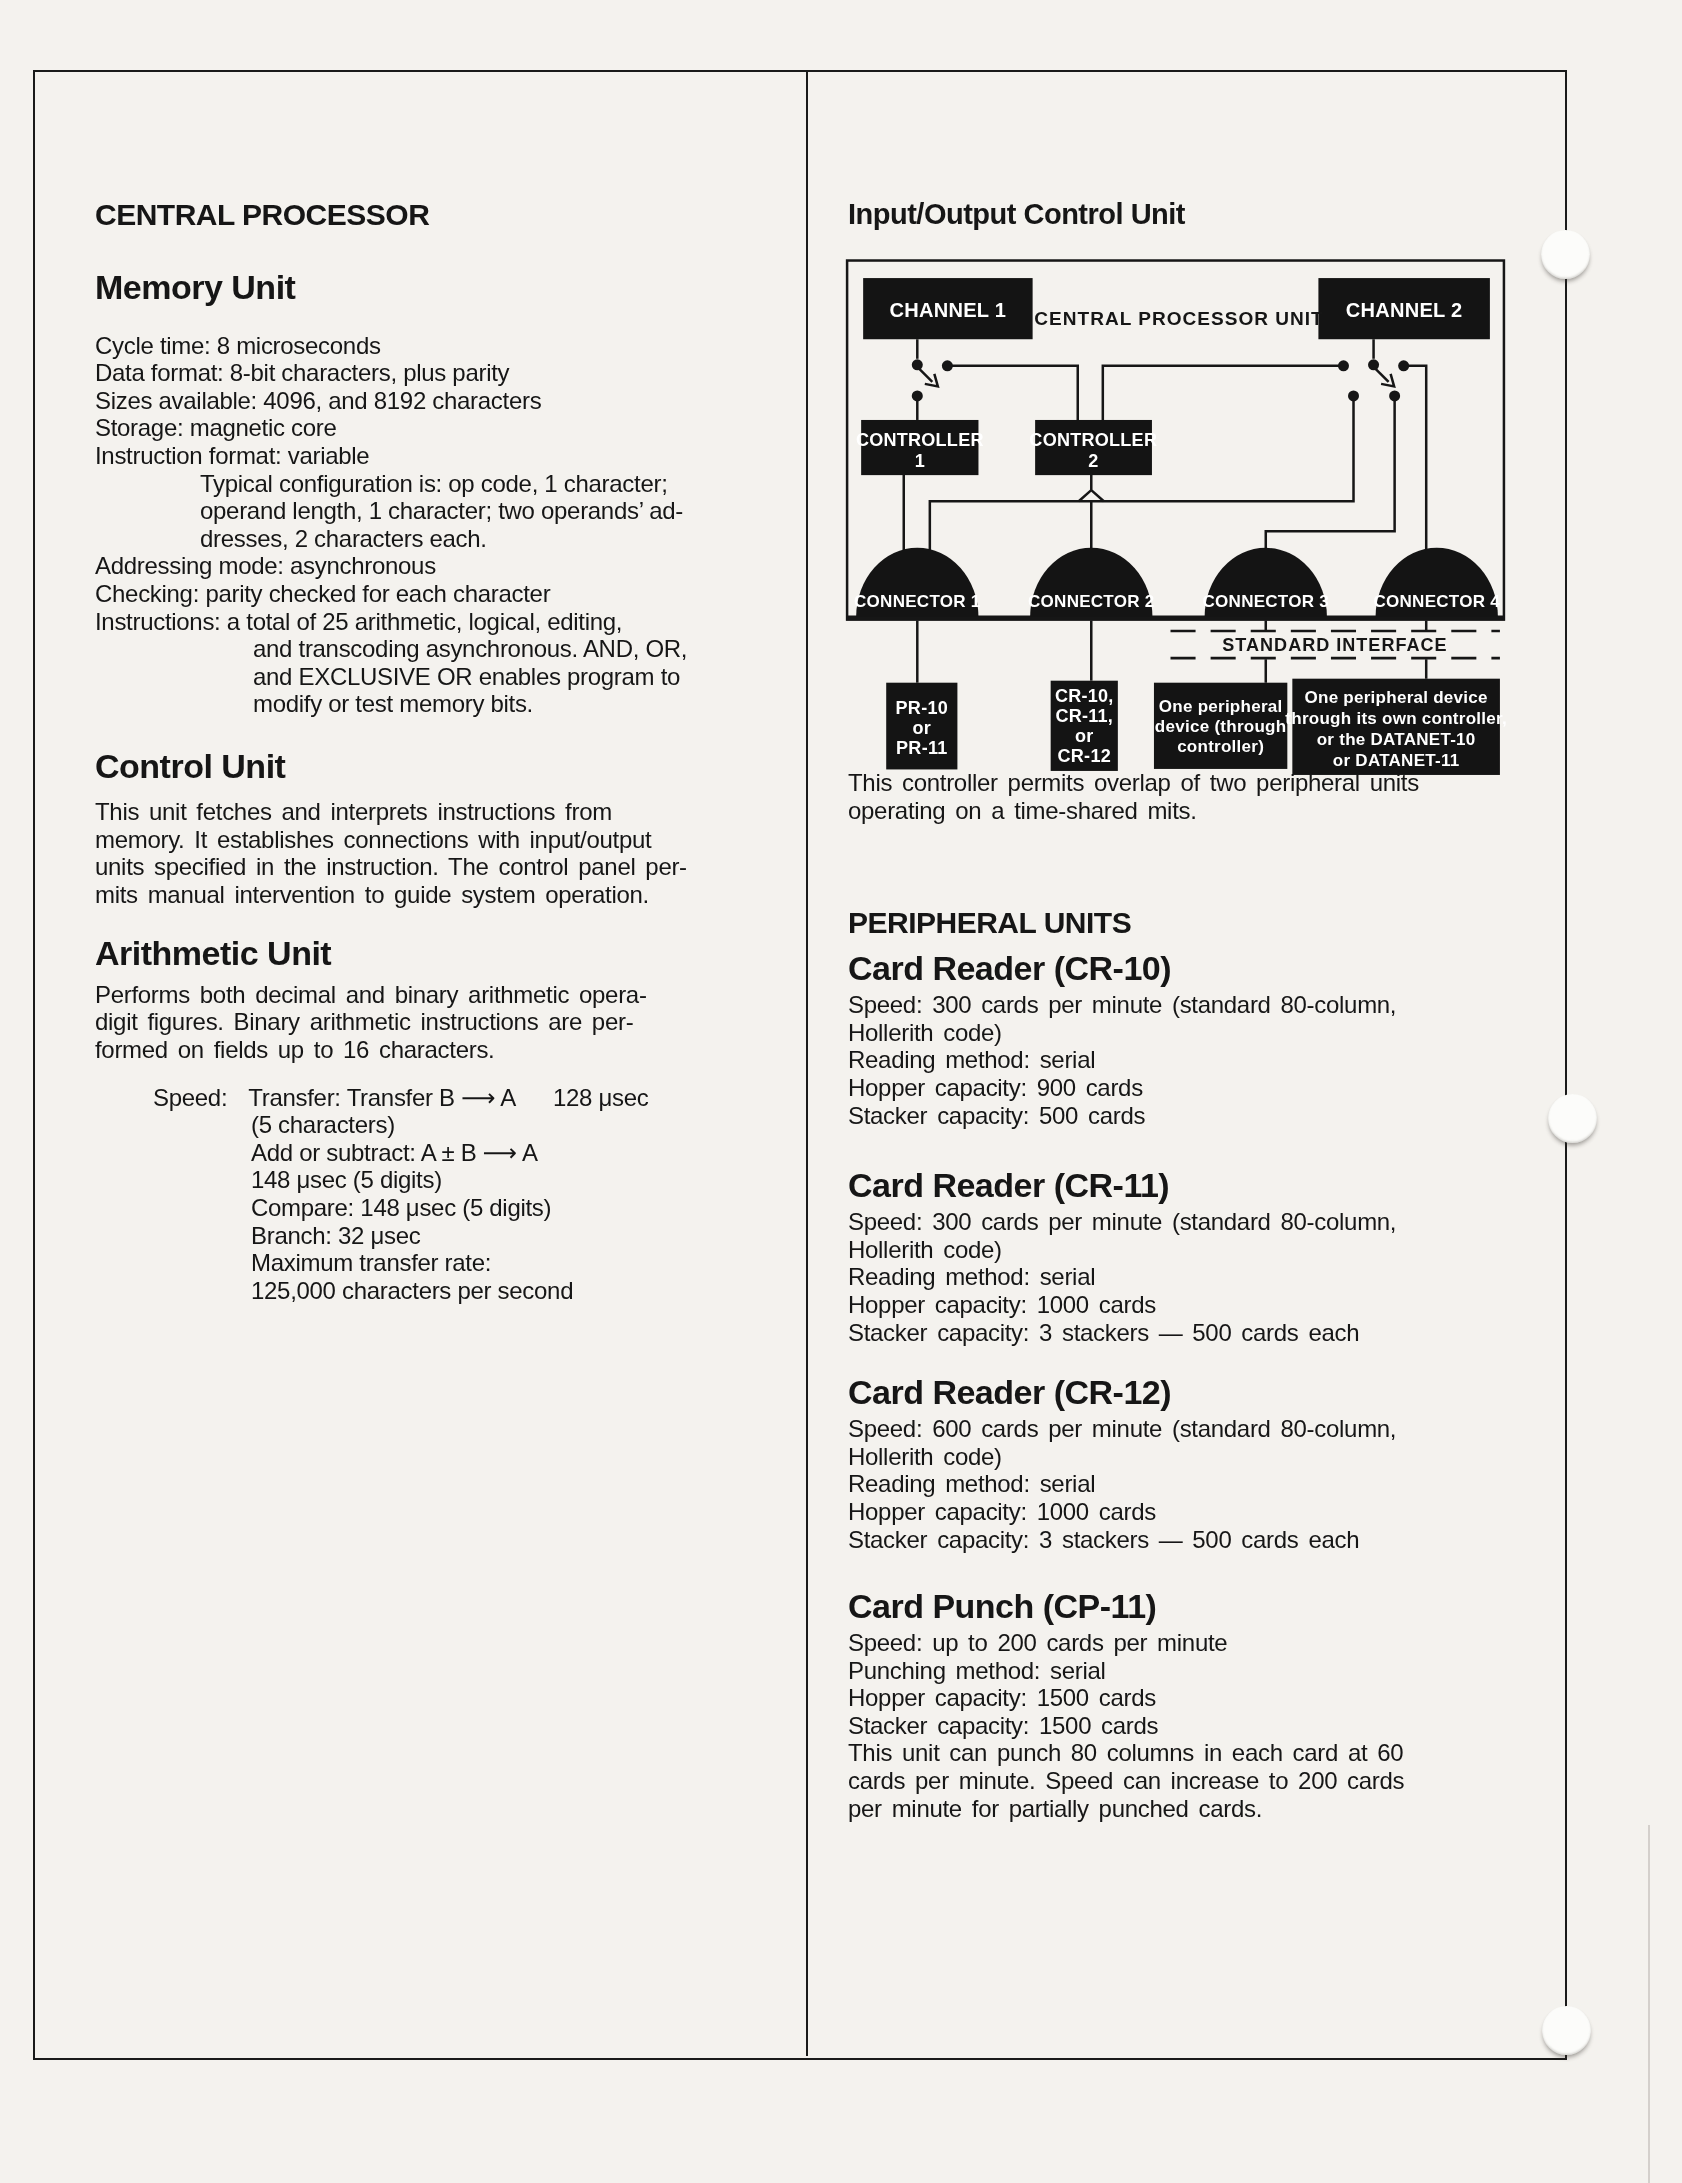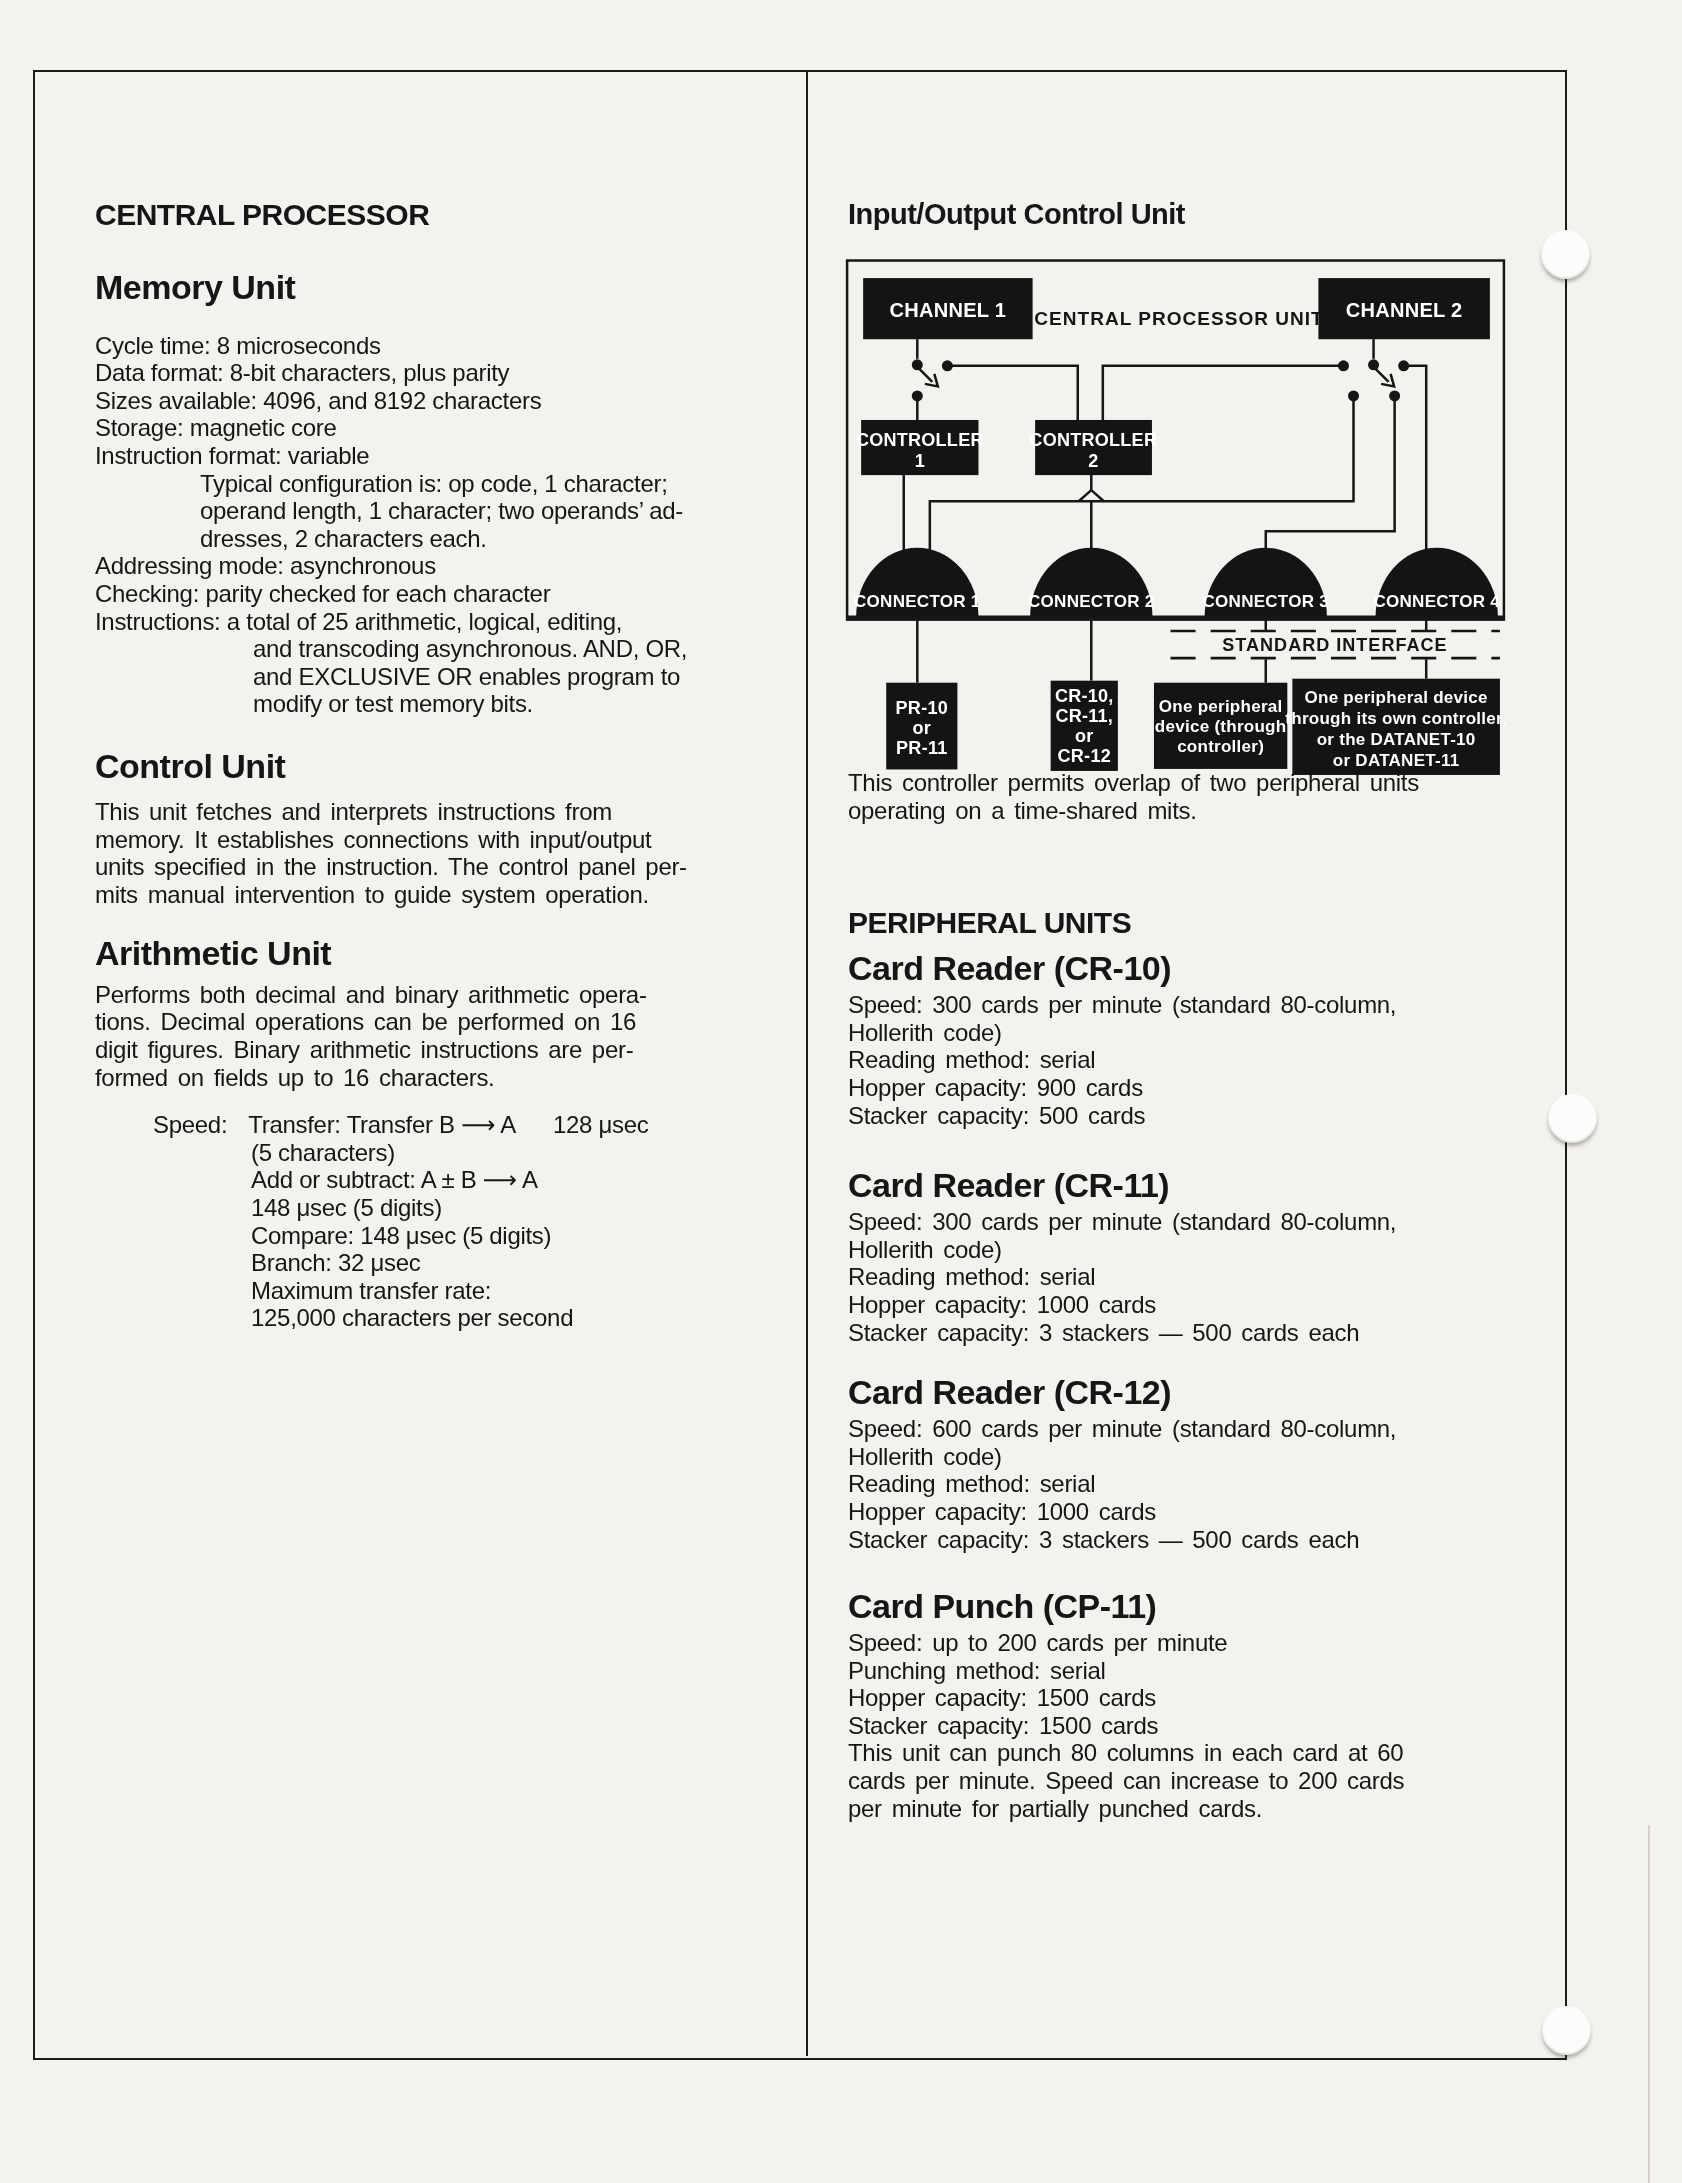--- a/index.html
+++ b/index.html
@@ -88,21 +88,20 @@
     <div class="wsp">
       <div class="line">This unit fetches and interprets instructions from</div>
       <div class="line">memory. It establishes connections with input/output</div>
       <div class="line">units specified in the instruction. The control panel per-</div>
       <div class="line">mits manual intervention to guide system operation.</div>
     </div>
 
     <div class="h2" style="margin-top:27.6px;margin-bottom:11px;">Arithmetic Unit</div>
     <div class="wsp">
       <div class="line">Performs both decimal and binary arithmetic opera-</div>
-      <div class="line">tions. Decimal operations can be performed on 16</div>
       <div class="line">digit figures. Binary arithmetic instructions are per-</div>
       <div class="line">formed on fields up to 16 characters.</div>
     </div>
 
     <div style="margin-top:20px;">
       <div class="line">
         <span class="speed-label">Speed:</span><span class="speed-cont">Transfer: Transfer B ⟶ A</span><span class="speed-val">128 μsec</span>
       </div>
       <div class="line speed-ind">(5 characters)</div>
       <div class="line speed-ind">Add or subtract: A ± B ⟶ A</div>

